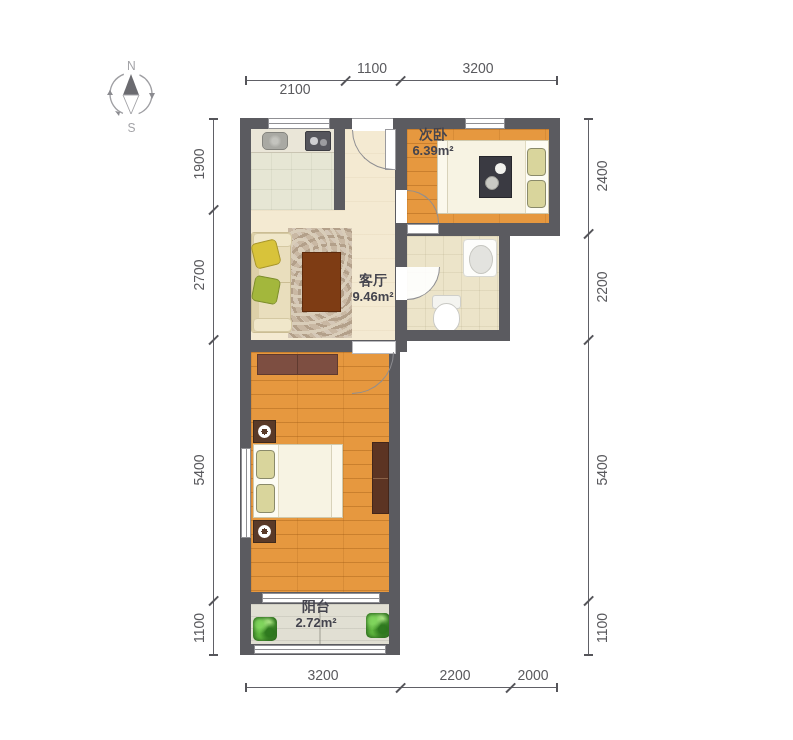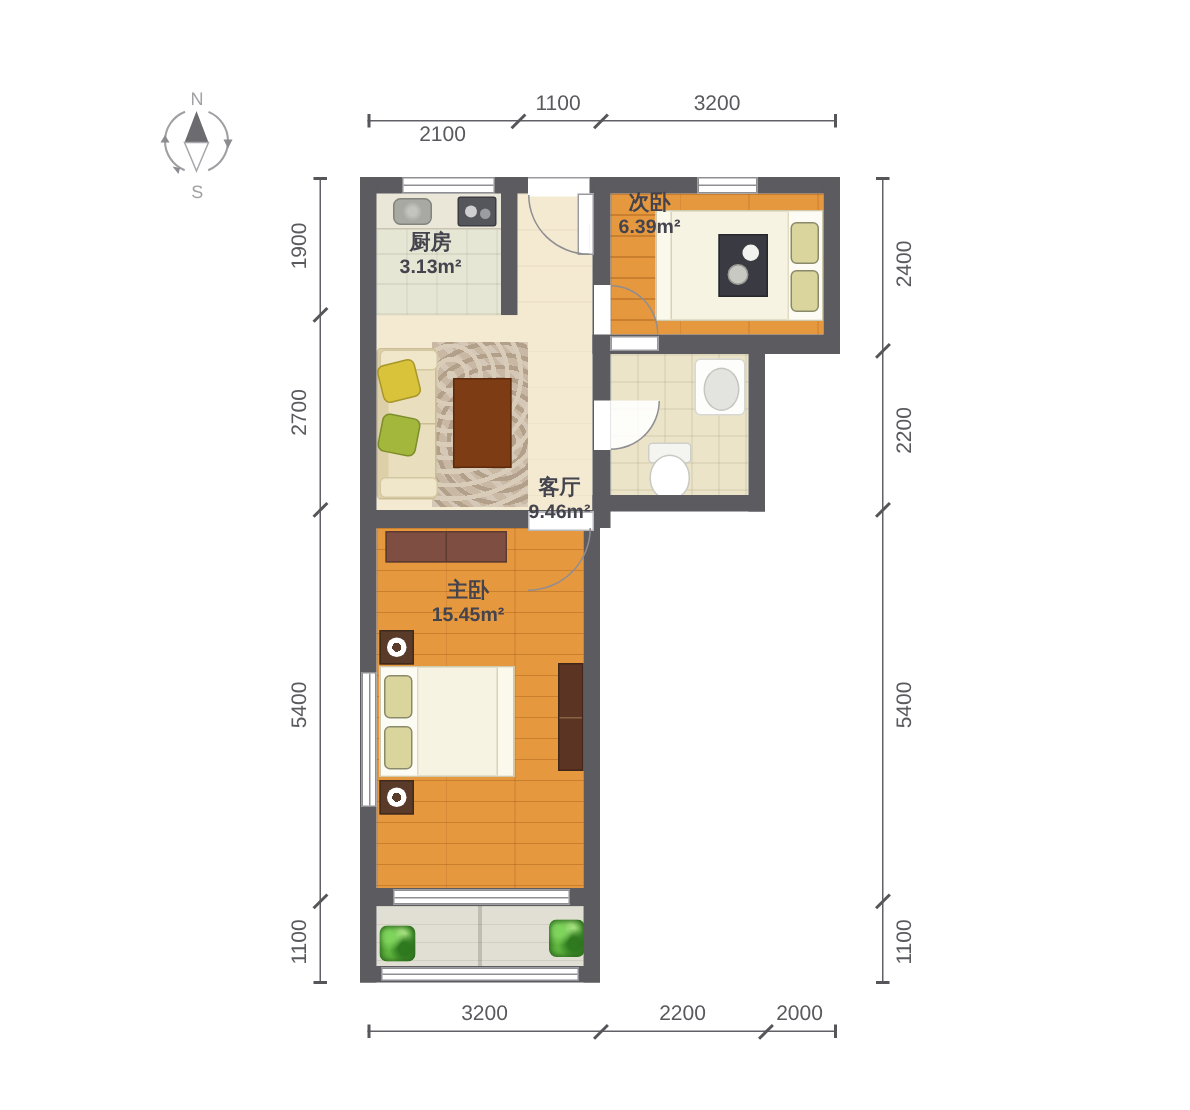--- a/index.html
+++ b/index.html
@@ -164,35 +164,31 @@
   <div class="opening" style="left:396px;top:190px;width:11px;height:33px;background:#ffffff;"></div>
   <div class="leaf" style="left:407px;top:224px;width:32px;height:10px;"></div>
   <div class="arc" style="left:407px;top:190px;width:32px;height:33px;border-width:1.6px 1.6px 0 0;border-radius:0 100% 0 0;"></div>
 
   <div class="opening" style="left:396px;top:267px;width:11px;height:33px;background:#ffffff;"></div>
   <div class="arc" style="left:407px;top:267px;width:33px;height:33px;border-width:0 1.6px 1.6px 0;border-radius:0 0 100% 0;background:rgba(255,255,255,.9);"></div>
 
   <div class="opening" style="left:352px;top:341px;width:42px;height:11px;background:#ffffff;border:1px solid #b9b9bd;"></div>
   <div class="arc" style="left:352px;top:352px;width:42px;height:42px;border-width:0 1.6px 1.6px 0;border-radius:0 0 100% 0;"></div>
 
-  <div class="room-label" style="left:247px;top:153px;width:80px;">
-    <span class="room-name">厨房</span>
-    <span class="room-area">3.13m²</span>
-  </div>
   <div class="room-label" style="left:398px;top:126px;width:70px;text-align:center;">
     <span class="room-name">次卧</span>
     <span class="room-area">6.39m²</span>
   </div>
-  <div class="room-label" style="left:335px;top:272px;width:76px;margin-top:44px;">
+  <div class="room-label" style="left:335px;top:272px;width:76px;">
     <span class="room-name">客厅</span>
     <span class="room-area">9.46m²</span>
   </div>
-  <div class="room-label" style="left:272px;top:385px;width:80px;">
-    <span class="room-name">主卧</span>
-    <span class="room-area">15.45m²</span>
+  <div class="room-label" style="left:276px;top:598px;width:80px;">
+    <span class="room-name">阳台</span>
+    <span class="room-area">2.72m²</span>
   </div>
 
   <div class="dline-h" style="left:245px;top:80px;width:312px;"></div>
   <div class="bar-v" style="left:245px;top:76px;"></div>
   <div class="bar-v" style="left:556px;top:76px;"></div>
   <div class="tick" style="left:339px;top:80px;"></div>
   <div class="tick" style="left:394px;top:80px;"></div>
   <span class="dim" style="left:255px;top:60px;margin-top:21px;">2100</span>
   <span class="dim" style="left:332px;top:60px;">1100</span>
   <span class="dim" style="left:438px;top:60px;">3200</span>

